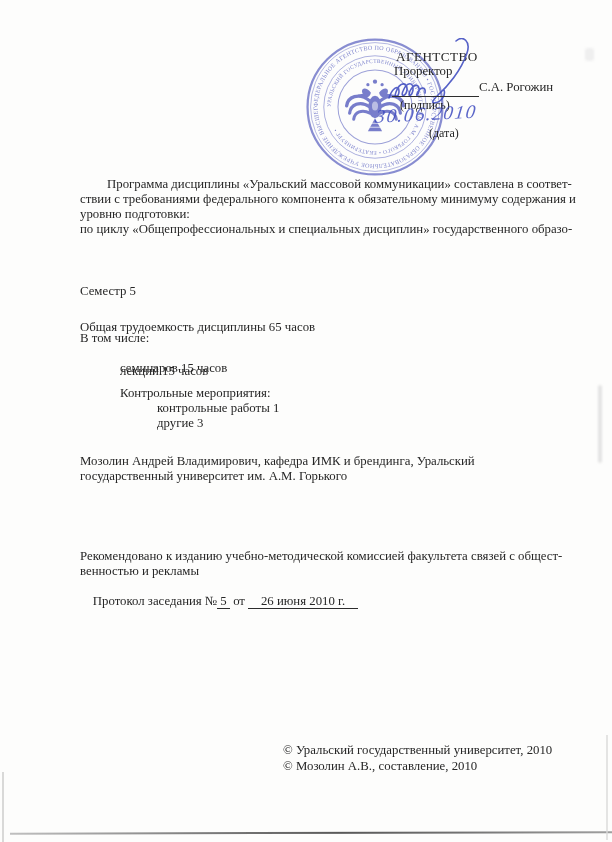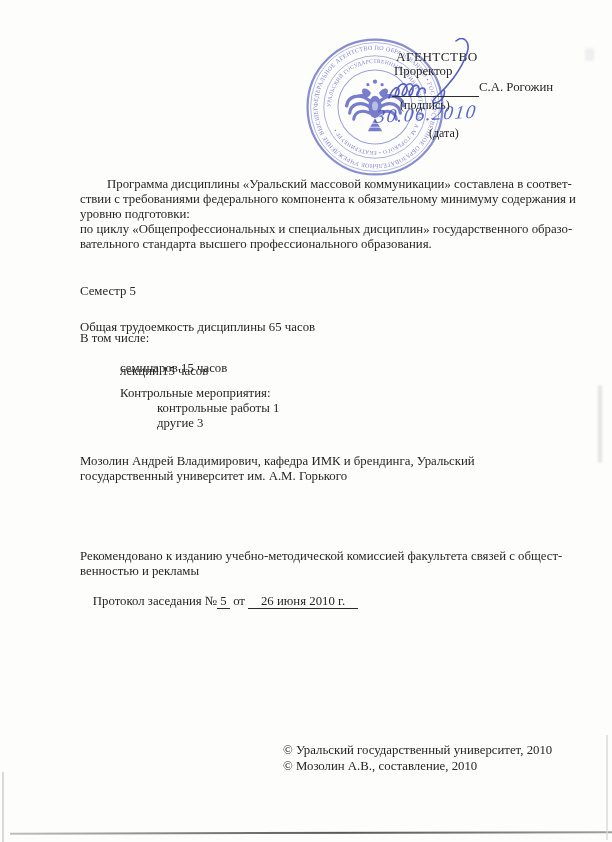--- a/index.html
+++ b/index.html
@@ -109,21 +109,20 @@
   <div class="abs txt signer">С.А. Рогожин</div>
   <div class="abs txt small sig-caption">(подпись)</div>
   <div class="abs hand-date">30.06.2010</div>
   <div class="abs txt small date-caption">(дата)</div>
 
   <div class="abs intro">
     <div class="txt indent">Программа дисциплины «Уральский массовой коммуникации» составлена в соответ-</div>
     <div class="txt">ствии с требованиями федерального компонента к обязательному минимуму содержания и</div>
     <div class="txt">уровню подготовки:</div>
     <div class="txt">по циклу «Общепрофессиональных и специальных дисциплин» государственного образо-</div>
-    <div class="txt">вательного стандарта высшего профессионального образования.</div>
   </div>
 
   <div class="abs txt" style="left:80px;top:284px;">Семестр 5</div>
   <div class="abs txt" style="left:80px;top:320px;">Общая трудоемкость дисциплины 65 часов</div>
   <div class="abs txt" style="left:80px;top:331px;">В том числе:</div>
   <div class="abs txt" style="left:120px;top:364px;">лекций 15 часов</div>
   <div class="abs txt" style="left:120px;top:361px;">семинаров 15 часов</div>
   <div class="abs txt" style="left:120px;top:386px;">Контрольные мероприятия:</div>
   <div class="abs txt" style="left:157px;top:401px;">контрольные работы 1</div>
   <div class="abs txt" style="left:157px;top:416px;">другие 3</div>

